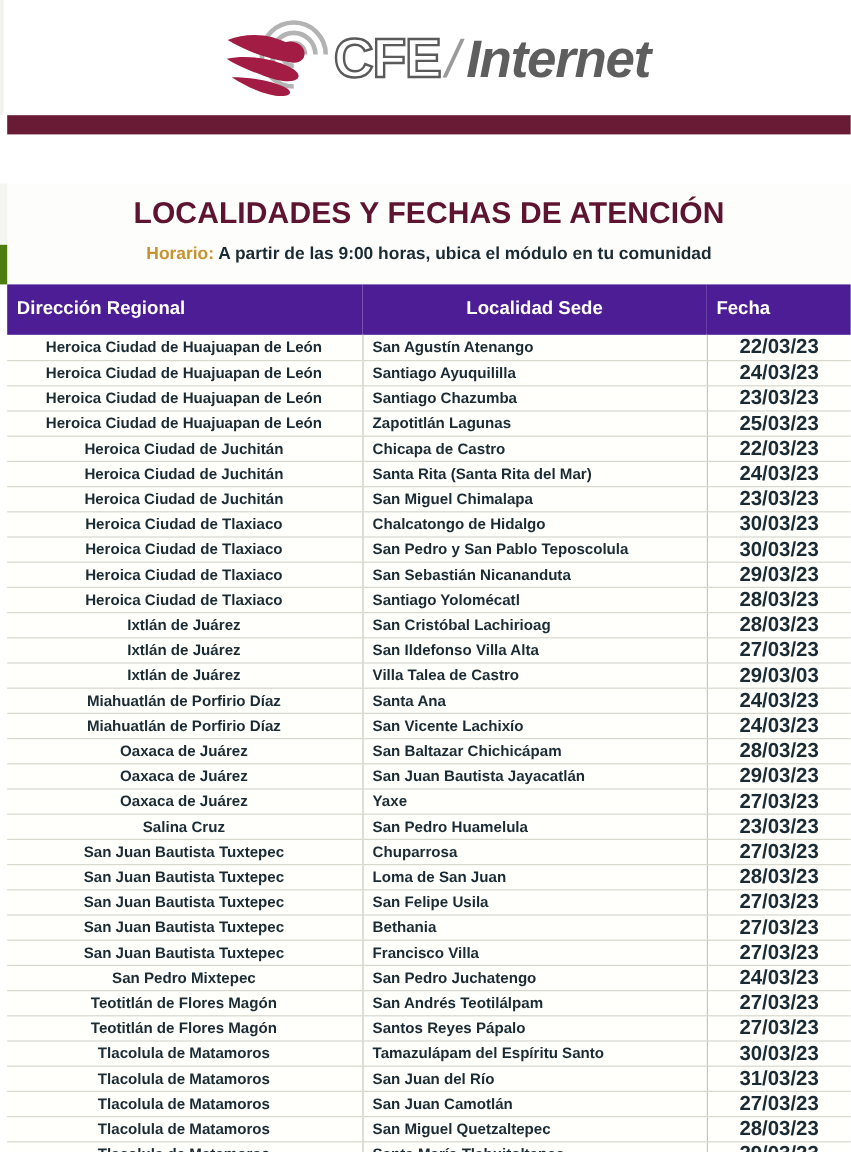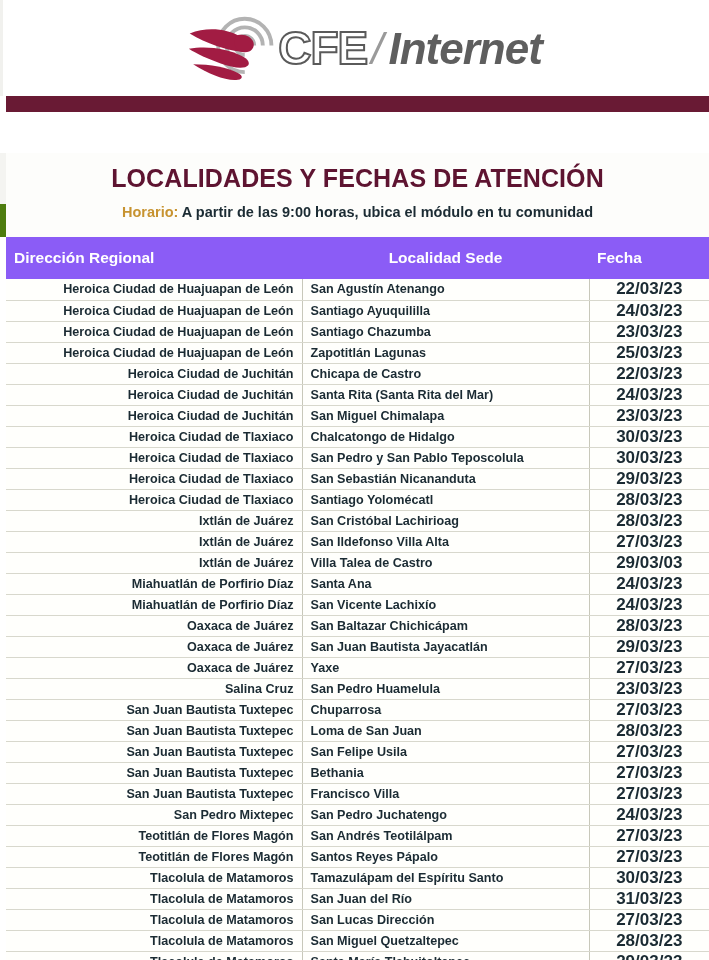--- a/index.html
+++ b/index.html
@@ -149,21 +149,21 @@
   table.sched {
     border-collapse: collapse;
     width: 703px;
     table-layout: fixed;
   }
   table.sched col.c1 { width: 296px; }
   table.sched col.c2 { width: 287px; }
   table.sched col.c3 { width: 120px; }
 
   table.sched thead th {
-    background: #8b5cf6;
+    background: #4c1d95;
     color: #ffffff;
     height: 29px;
     font-family: "Liberation Sans", sans-serif;
     font-size: 15.5px;
     font-weight: bold;
     padding: 12px 8px;
     box-sizing: border-box;
     border: 0;
   }
   th.h-dir { text-align: left; }
@@ -177,21 +177,21 @@
     font-weight: bold;
     color: #1b2b33;
     background: #fffffc;
     padding: 0 8px;
     box-sizing: border-box;
     border-bottom: 1px solid #d8d8cd;
     border-right: 1px solid #c8c8ba;
     white-space: nowrap;
     overflow: hidden;
   }
-  table.sched tbody td.c-dir { text-align: right; padding-left: 7px; }
+  table.sched tbody td.c-dir { text-align: center; padding-left: 7px; }
   table.sched tbody td.c-loc { text-align: left; padding-left: 8px; }
   table.sched tbody td.c-fec {
     text-align: center;
     border-right: 0;
     font-size: 17px;
   }
   table.sched tbody tr:last-child td { border-bottom: 1px solid #d8d8cd; }
 
   .table-footer {
     margin-left: 6px;
@@ -421,21 +421,21 @@
             <td class="c-loc">Tamazulápam del Espíritu Santo</td>
             <td class="c-fec">30/03/23</td>
           </tr>
           <tr>
             <td class="c-dir">Tlacolula de Matamoros</td>
             <td class="c-loc">San Juan del Río</td>
             <td class="c-fec">31/03/23</td>
           </tr>
           <tr>
             <td class="c-dir">Tlacolula de Matamoros</td>
-            <td class="c-loc">San Lucas Dirección</td>
+            <td class="c-loc">San Juan Camotlán</td>
             <td class="c-fec">27/03/23</td>
           </tr>
           <tr>
             <td class="c-dir">Tlacolula de Matamoros</td>
             <td class="c-loc">San Miguel Quetzaltepec</td>
             <td class="c-fec">28/03/23</td>
           </tr>
           <tr>
             <td class="c-dir">Tlacolula de Matamoros</td>
             <td class="c-loc">Santa María Tlahuitoltepec</td>

